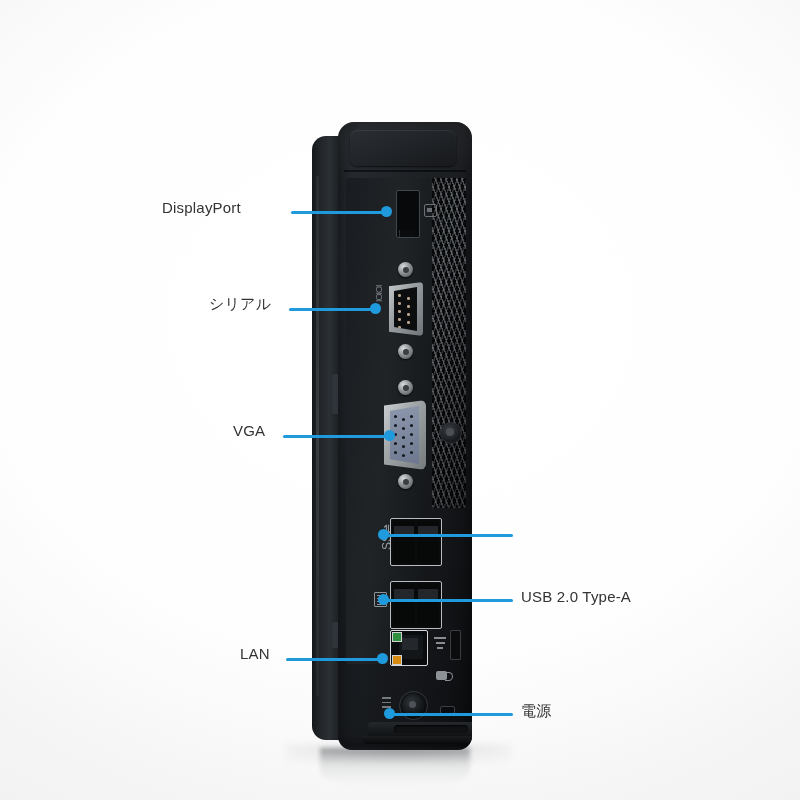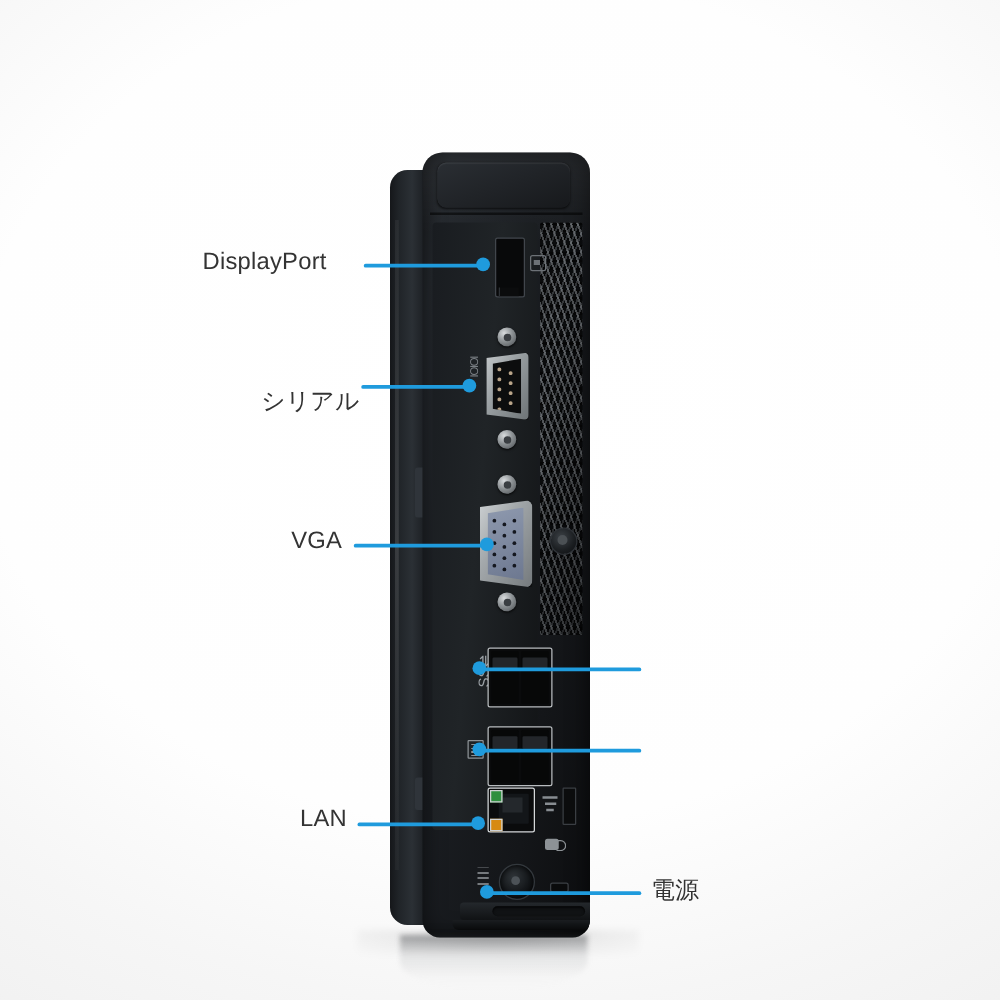--- a/index.html
+++ b/index.html
@@ -20,21 +20,21 @@
     width: 800px;
     height: 800px;
     background:
       radial-gradient(ellipse 760px 620px at 50% 40%, #ffffff 0%, #fefefe 55%, #f6f6f6 78%, #f0f0f0 100%);
   }
 
   
   .callout-label {
     position: absolute;
     color: #333333;
-    font-size: 19px;
+    font-size: 15px;
     line-height: 1;
     white-space: nowrap;
     letter-spacing: 0.2px;
   }
   .callout-label.right-aligned {
     text-align: right;
   }
   .callout-label.left-aligned {
     text-align: left;
   }
@@ -642,31 +642,32 @@
     </div>
   </div>
 
   <div class="floor-shadow"></div>
   <div class="reflection"></div>
 
   <div class="callout-label right-aligned" style="left:162px; top:200px;">DisplayPort</div>
   <div class="leader-line" style="left:291px; top:211px; width:95px;"></div>
   <div class="leader-dot" style="left:381px; top:206px;"></div>
 
-  <div class="callout-label right-aligned" style="left:209px; top:312px;">シリアル</div>
+  <div class="callout-label right-aligned" style="left:209px; top:296px;">シリアル</div>
   <div class="leader-line" style="left:289px; top:308px; width:86px;"></div>
   <div class="leader-dot" style="left:370px; top:303px;"></div>
 
   <div class="callout-label right-aligned" style="left:233px; top:423px;">VGA</div>
   <div class="leader-line" style="left:283px; top:435px; width:106px;"></div>
   <div class="leader-dot" style="left:384px; top:430px;"></div>
 
   <div class="leader-line" style="left:383px; top:534px; width:130px;"></div>
   <div class="leader-dot" style="left:378px; top:529px;"></div>
 
+  <div class="callout-label left-aligned" style="left:521px; top:589px;">USB 2.0 Type-A</div>
   <div class="leader-line" style="left:383px; top:599px; width:130px;"></div>
   <div class="leader-dot" style="left:378px; top:594px;"></div>
 
   <div class="callout-label right-aligned" style="left:240px; top:646px;">LAN</div>
   <div class="leader-line" style="left:286px; top:658px; width:96px;"></div>
   <div class="leader-dot" style="left:377px; top:653px;"></div>
 
   <div class="callout-label left-aligned" style="left:521px; top:703px;">電源</div>
   <div class="leader-line" style="left:389px; top:713px; width:124px;"></div>
   <div class="leader-dot" style="left:384px; top:708px;"></div>

